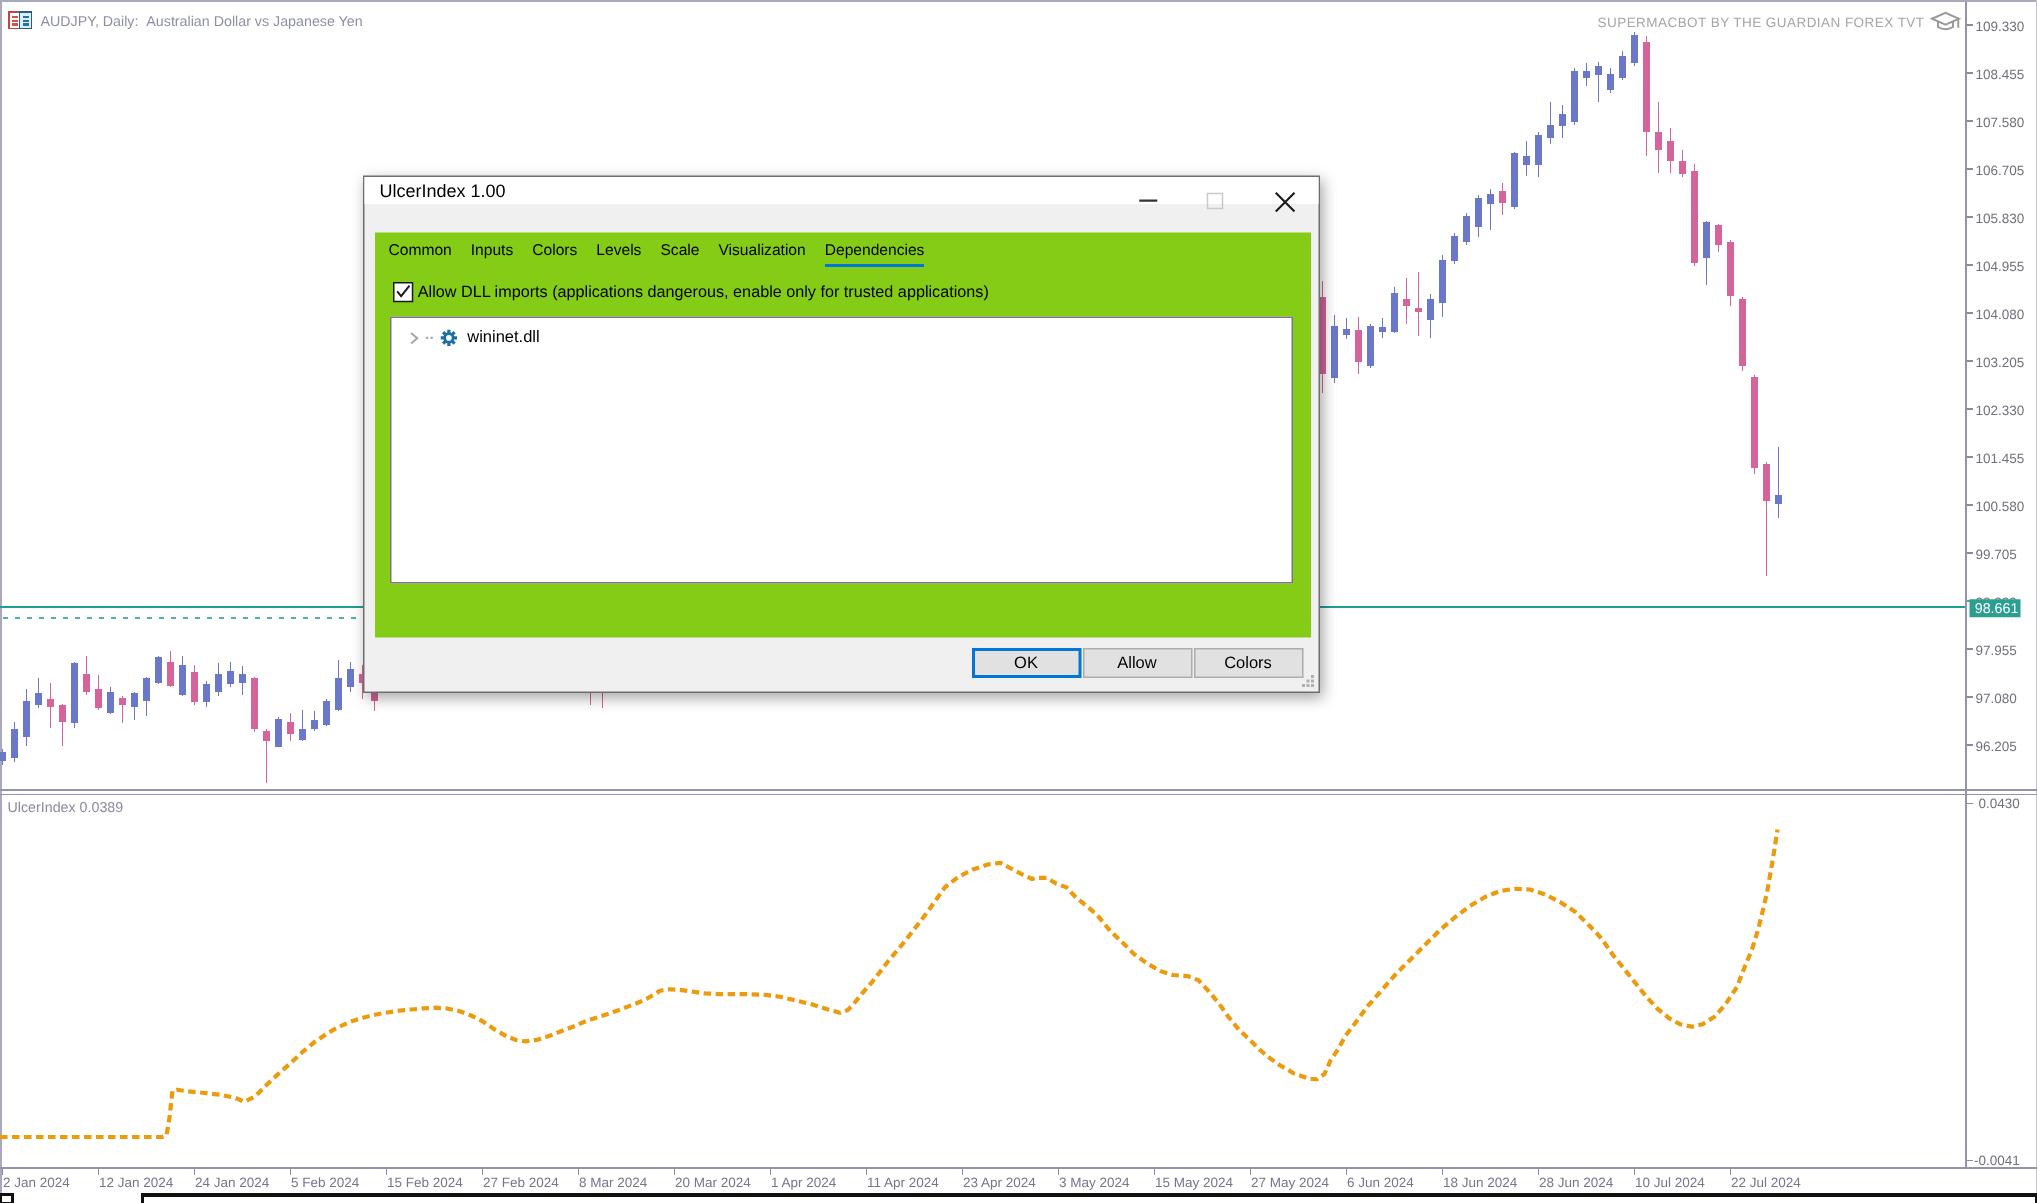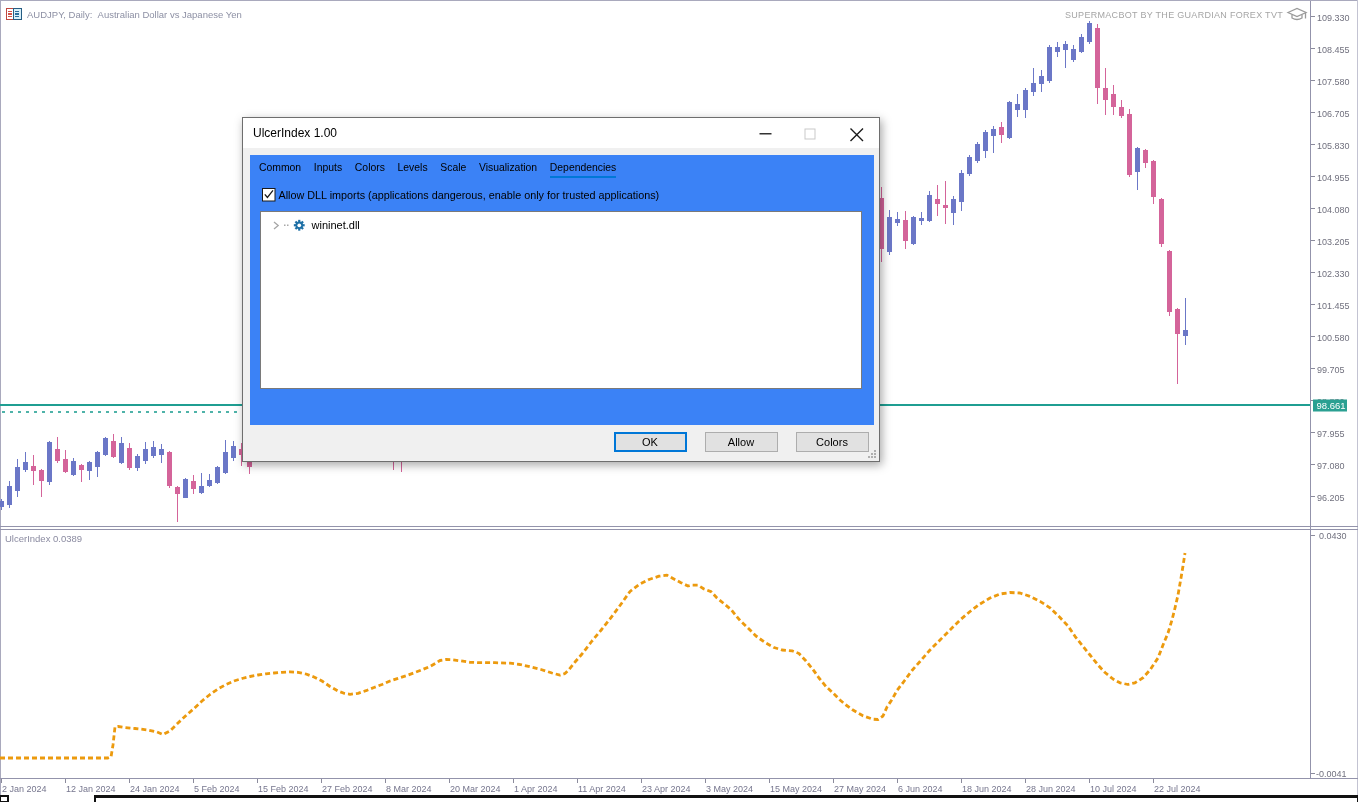--- a/index.html
+++ b/index.html
@@ -1,32 +1,32 @@
 <!DOCTYPE html>
 <html><head><meta charset="utf-8"><title>t</title>
 <style>
 *{margin:0;padding:0;box-sizing:border-box}
 body{width:1358px;height:802px;overflow:hidden;background:#ffffff;font-family:"Liberation Sans",sans-serif}
 #root{position:relative;width:1358px;height:802px;background:#ffffff}
 .dlg{position:absolute;left:242px;top:117px;width:638px;height:345px;background:#f0f0f0;border:1px solid #6e6e6e;box-shadow:2px 3px 9px rgba(0,0,0,0.35)}
-.titlebar{position:absolute;left:0;top:0;width:100%;height:30px;background:#ffffff;display:flex;align-items:center}
+.titlebar{position:absolute;left:0;top:0;width:100%;height:18px;background:#ffffff;display:flex;align-items:center}
 .dtitle{font-size:12px;color:#000;margin-left:10px}
 .caps{position:absolute;right:0;top:0}
-.page{position:absolute;left:7px;top:37px;width:624px;height:270px;background:#3b82f6}
+.page{position:absolute;left:7px;top:37px;width:624px;height:270px;background:#84cc16}
 .tabs{position:absolute;left:0;top:0;height:22px;font-size:10.4px;color:#000;white-space:nowrap}
 .tabs span{display:inline-block;margin-left:12.7px;padding-top:6px;line-height:13px}
 .tabs span:first-child{margin-left:9px}
 .tabs .active{border-bottom:2px solid #0077d7;padding-bottom:1.5px}
 .chkrow{position:absolute;left:12px;top:33px;display:flex;align-items:center;font-size:10.8px;color:#000}
 .chk{margin-right:2.5px}
 .chkrow span{padding-bottom:1px}
 .list{position:absolute;left:10px;top:56px;width:602px;height:178px;background:#fff;border:1px solid #7a7a7a}
 .lrow{display:flex;align-items:center;height:26px}
 .fname{font-size:11px;color:#000;margin-left:4px}
-.btnrow{position:absolute;right:10.5px;bottom:9px;display:flex;gap:18px}
+.btnrow{position:absolute;right:10.5px;bottom:9px;display:flex;gap:1px}
 .btnrow button{width:73px;height:20px;background:#e1e1e1;border:1px solid #adadad;font-family:"Liberation Sans",sans-serif;font-size:11px;color:#000;padding:0 0 1px 0}
 .btnrow button.ok{border:2px solid #0077d7}
 .grip{position:absolute;right:-8px;bottom:-7px}
 </style></head>
 <body>
 <div id="root">
 <svg width="1358" height="802" viewBox="0 0 1358 802" style="position:absolute;left:0;top:0">
 <g shape-rendering="crispEdges">
 <rect x="0" y="0" width="1358" height="1" fill="#a9a9bd"></rect>
 <rect x="0" y="0" width="1" height="795" fill="#a9a9bd"></rect>

